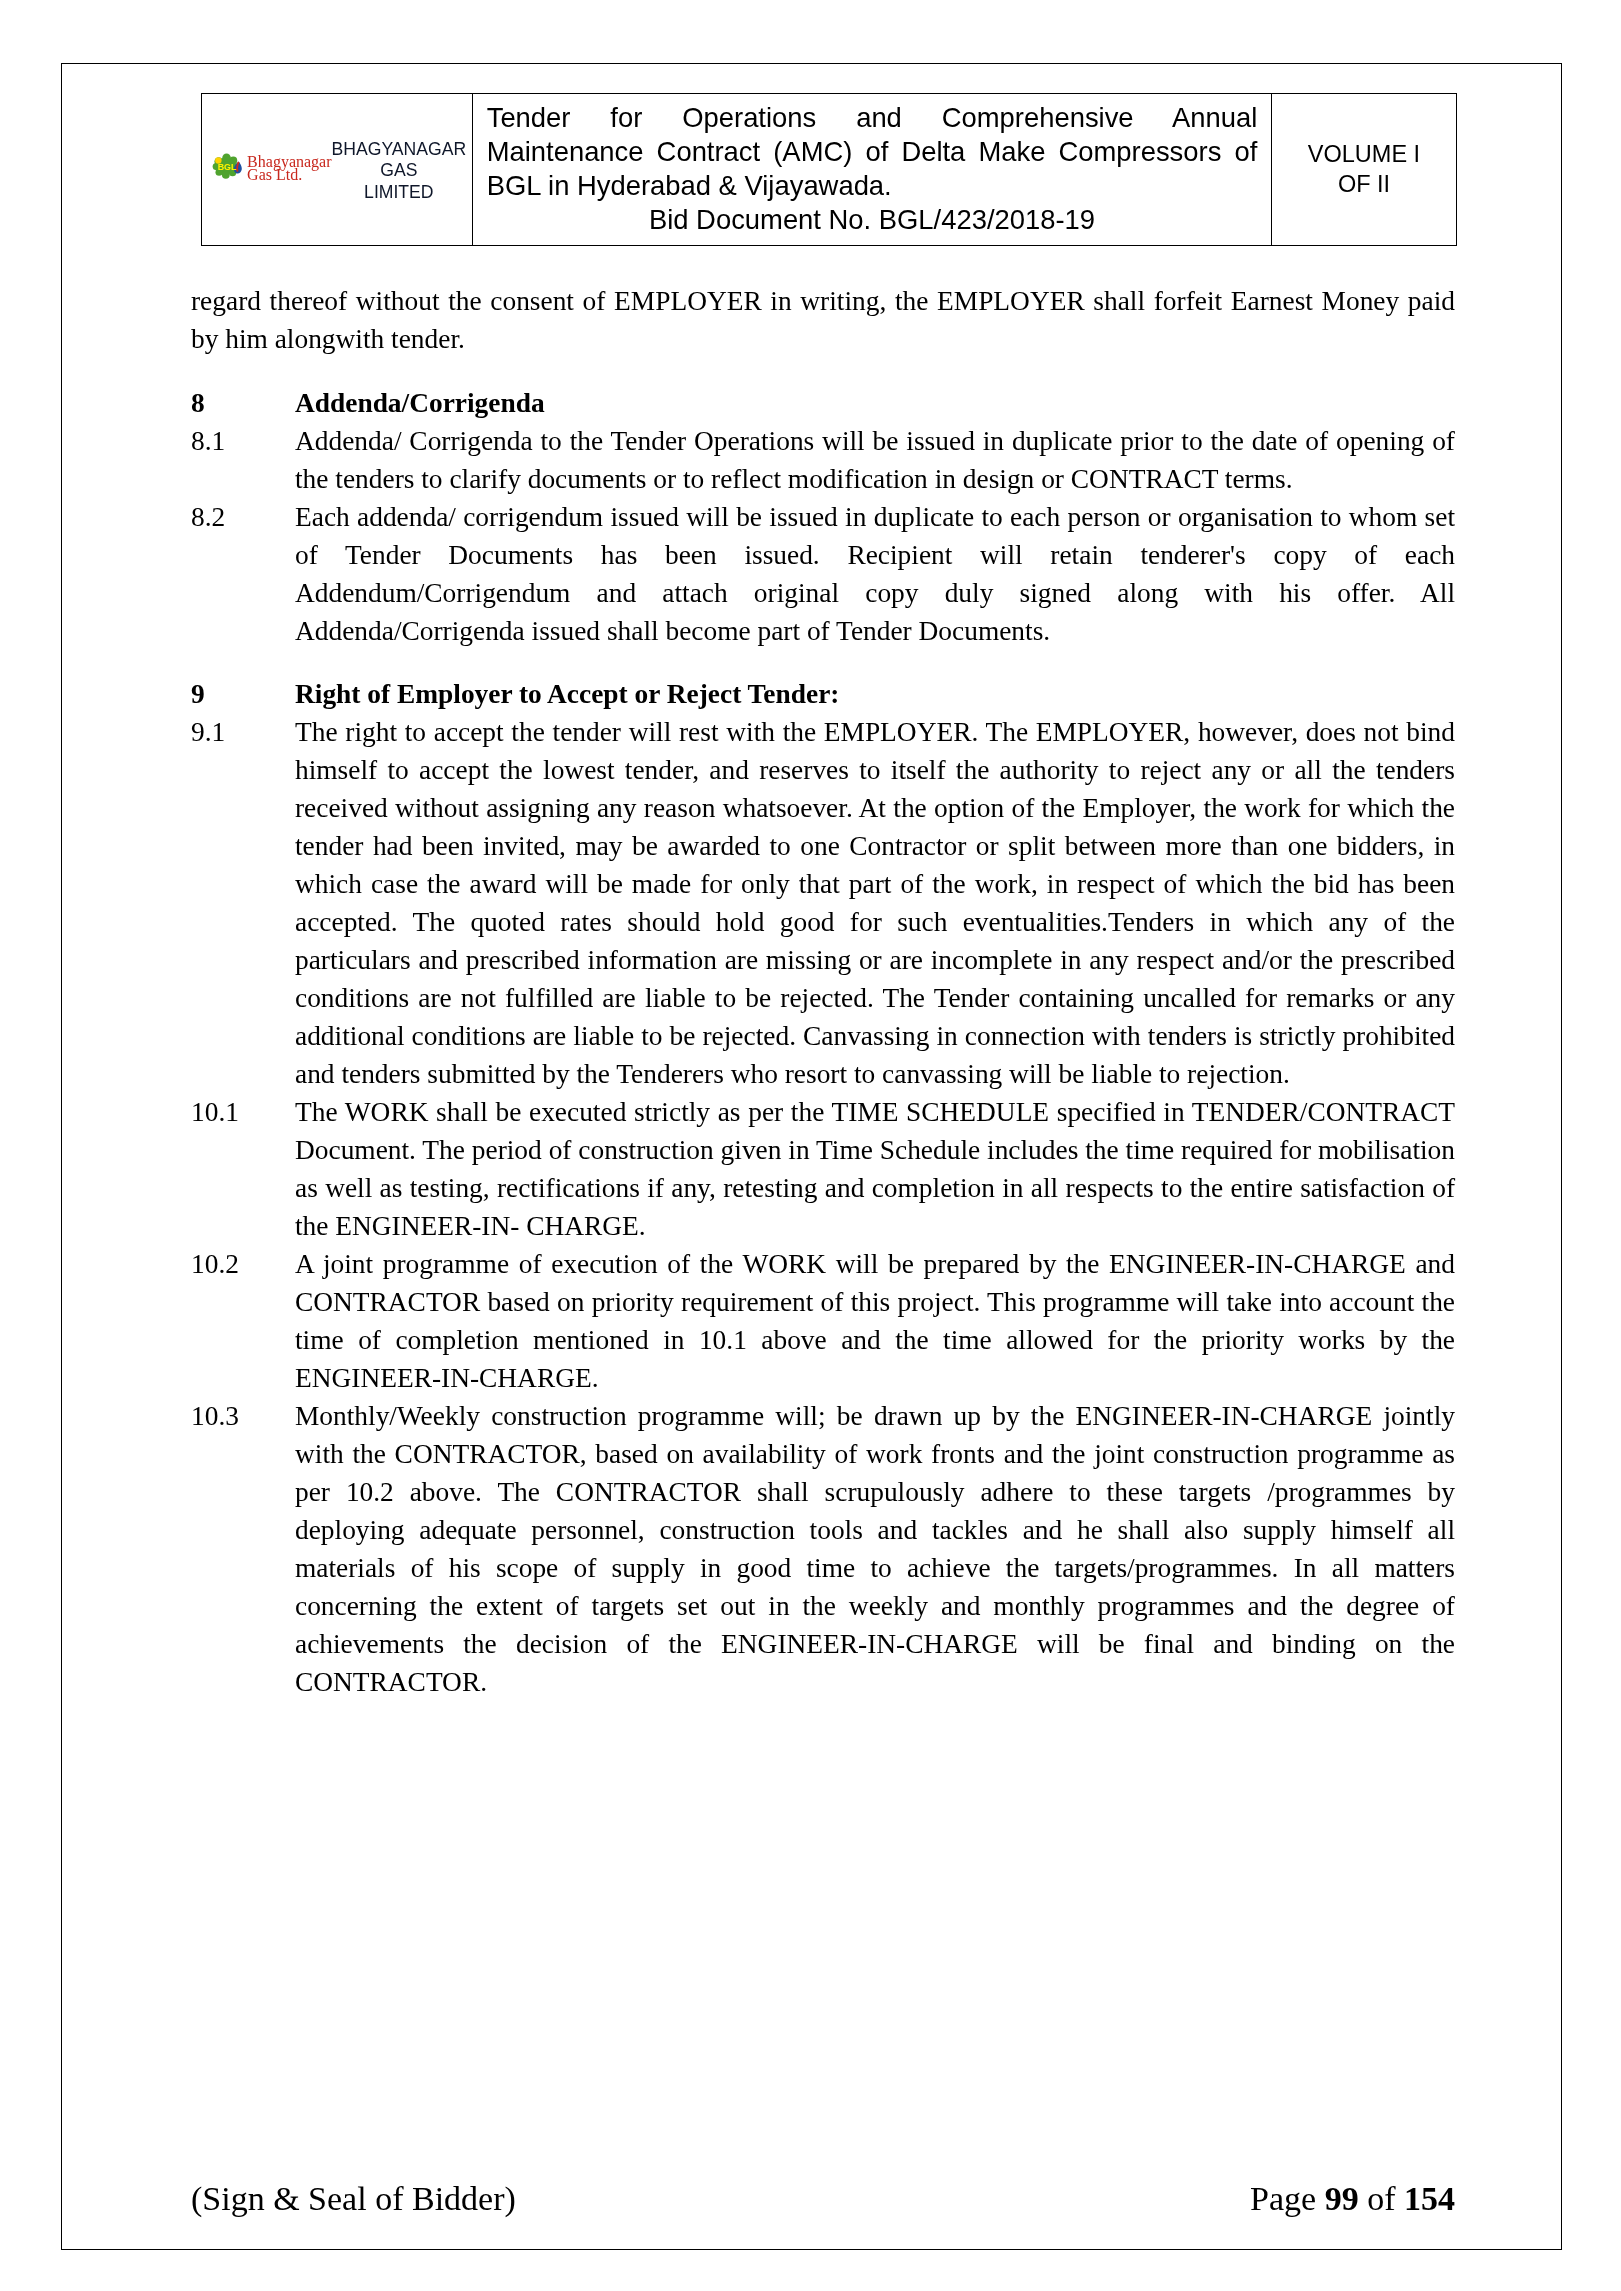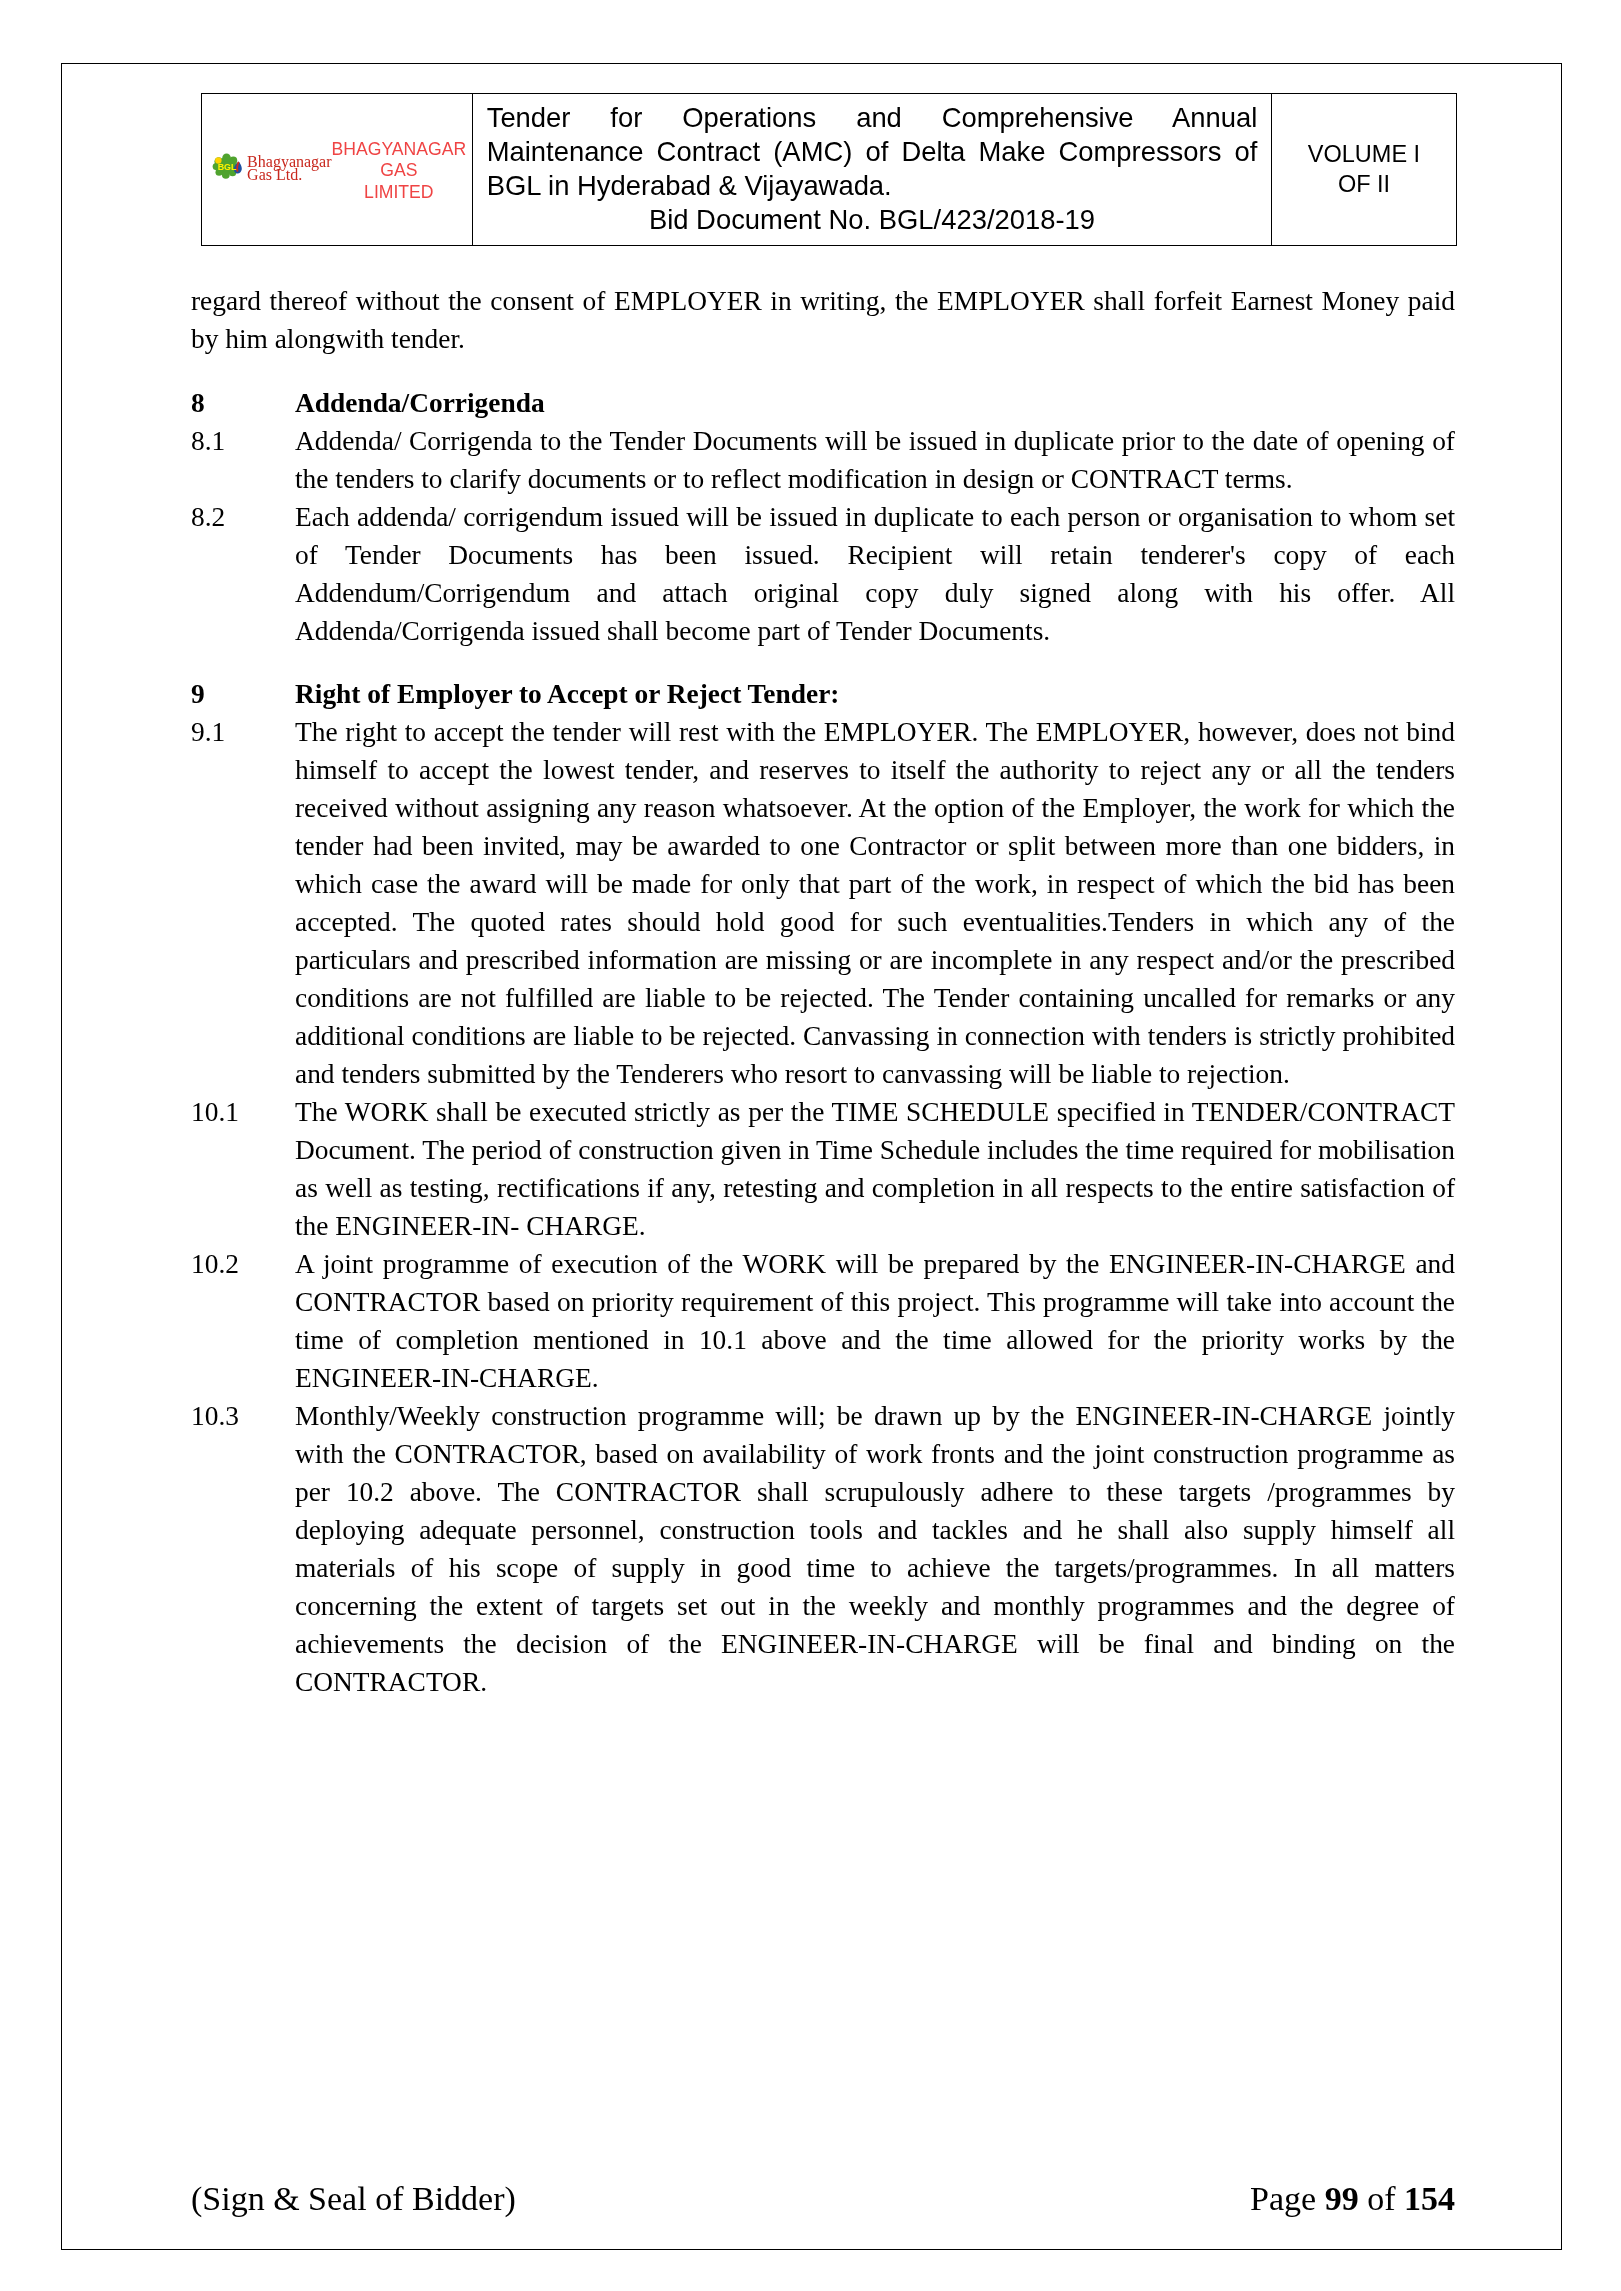--- a/index.html
+++ b/index.html
@@ -40,21 +40,21 @@
     font-size: 16px;
     line-height: 12.7px;
     font-family: "Liberation Serif", serif;
     margin-top: 1px;
   }
   .company-name {
     font-family: "Liberation Sans", sans-serif;
     font-size: 17.6px; line-height: 21.6px;
     text-align: center;
     margin-top: 5px;
-    color: #ef4444;
+    color: #0f172a;
   }
   .title-cell {
     flex: 1;
     padding: 6.9px 13.7px 7.8px;
     font-family: "Liberation Sans", sans-serif;
     font-size: 27.4px; line-height: 34px;
   }
   .title-text { text-align: justify; }
   .bid-doc { text-align: center; }
   .volume-cell {
@@ -137,21 +137,21 @@
 
   <p class="intro" style="margin:0;">regard thereof without the consent of EMPLOYER in writing, the EMPLOYER shall forfeit Earnest Money paid by him alongwith tender.</p>
 
   <div>
     <div class="row section-heading">
       <div class="num">8</div>
       <div class="txt">Addenda/Corrigenda</div>
     </div>
     <div class="row">
       <div class="num">8.1</div>
-      <div class="txt">Addenda/ Corrigenda to the Tender Documents will be issued in duplicate prior to the date of opening of the tenders to clarify documents or to reflect modification in design or CONTRACT terms.</div>
+      <div class="txt">Addenda/ Corrigenda to the Tender Operations will be issued in duplicate prior to the date of opening of the tenders to clarify documents or to reflect modification in design or CONTRACT terms.</div>
     </div>
     <div class="row">
       <div class="num">8.2</div>
       <div class="txt">Each addenda/ corrigendum issued will be issued in duplicate to each person or organisation to whom set of Tender Documents has been issued. Recipient will retain tenderer's copy of each Addendum/Corrigendum and attach original copy duly signed along with his offer. All Addenda/Corrigenda issued shall become part of Tender Documents.</div>
     </div>
   </div>
 
   <div>
     <div class="row section-heading">
       <div class="num">9</div>

